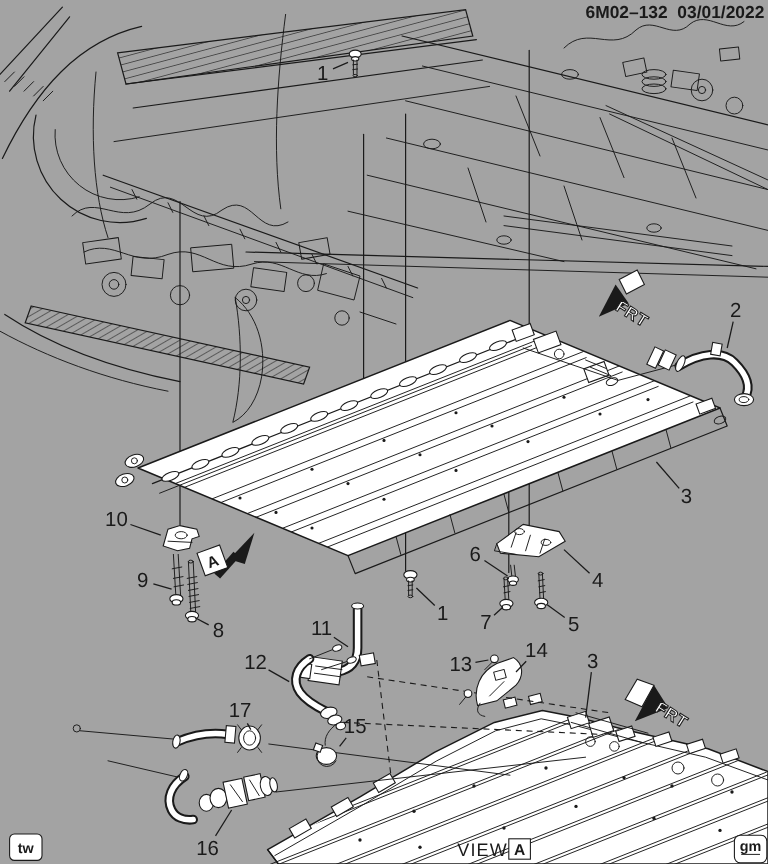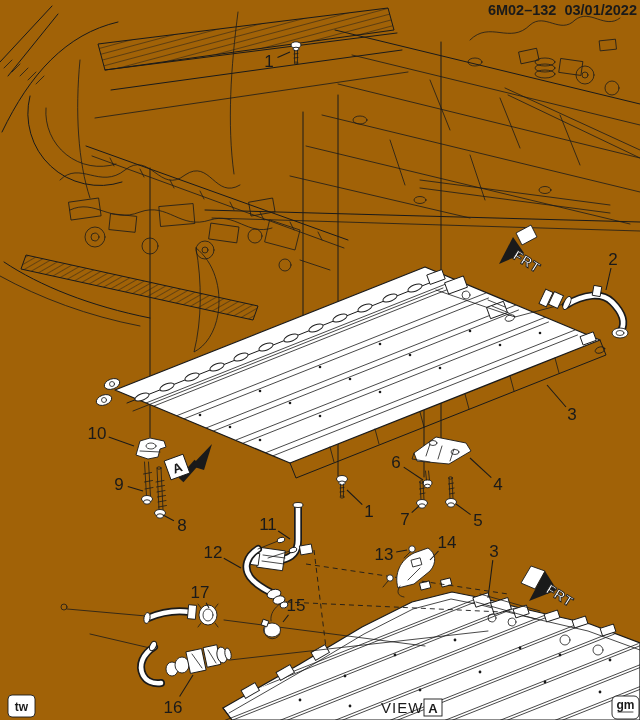--- a/index.html
+++ b/index.html
@@ -1,16 +1,16 @@
 <!DOCTYPE html>
 <html><head>
 <meta charset="utf-8">
 <style>
   html,body{margin:0;padding:0;background:#fff;}
-  #page{position:relative;width:640px;height:720px;background:#a16207;overflow:hidden;
+  #page{position:relative;width:640px;height:720px;background:#a3a3a3;overflow:hidden;
         font-family:"Liberation Sans",sans-serif;color:#1a1a1a;}
   svg{display:block}
   .ln{fill:none;stroke:#1a1a1a;stroke-width:1;stroke-linecap:round;stroke-linejoin:round}
   .fn{fill:none;stroke:#1a1a1a;stroke-width:.8;stroke-linecap:round;stroke-linejoin:round}
   .panel{fill:#fff;stroke:#1a1a1a;stroke-width:1.25;stroke-linejoin:round}
   .wht{fill:#fff;stroke:#1a1a1a;stroke-width:.9}
   .blk{fill:#1a1a1a;stroke:none}
   .dot{fill:#1a1a1a;stroke:none}
   .dsh{fill:none;stroke:#1a1a1a;stroke-width:.9;stroke-dasharray:5 4}
   .tubo{fill:none;stroke:#1a1a1a;stroke-width:8;stroke-linecap:round}

